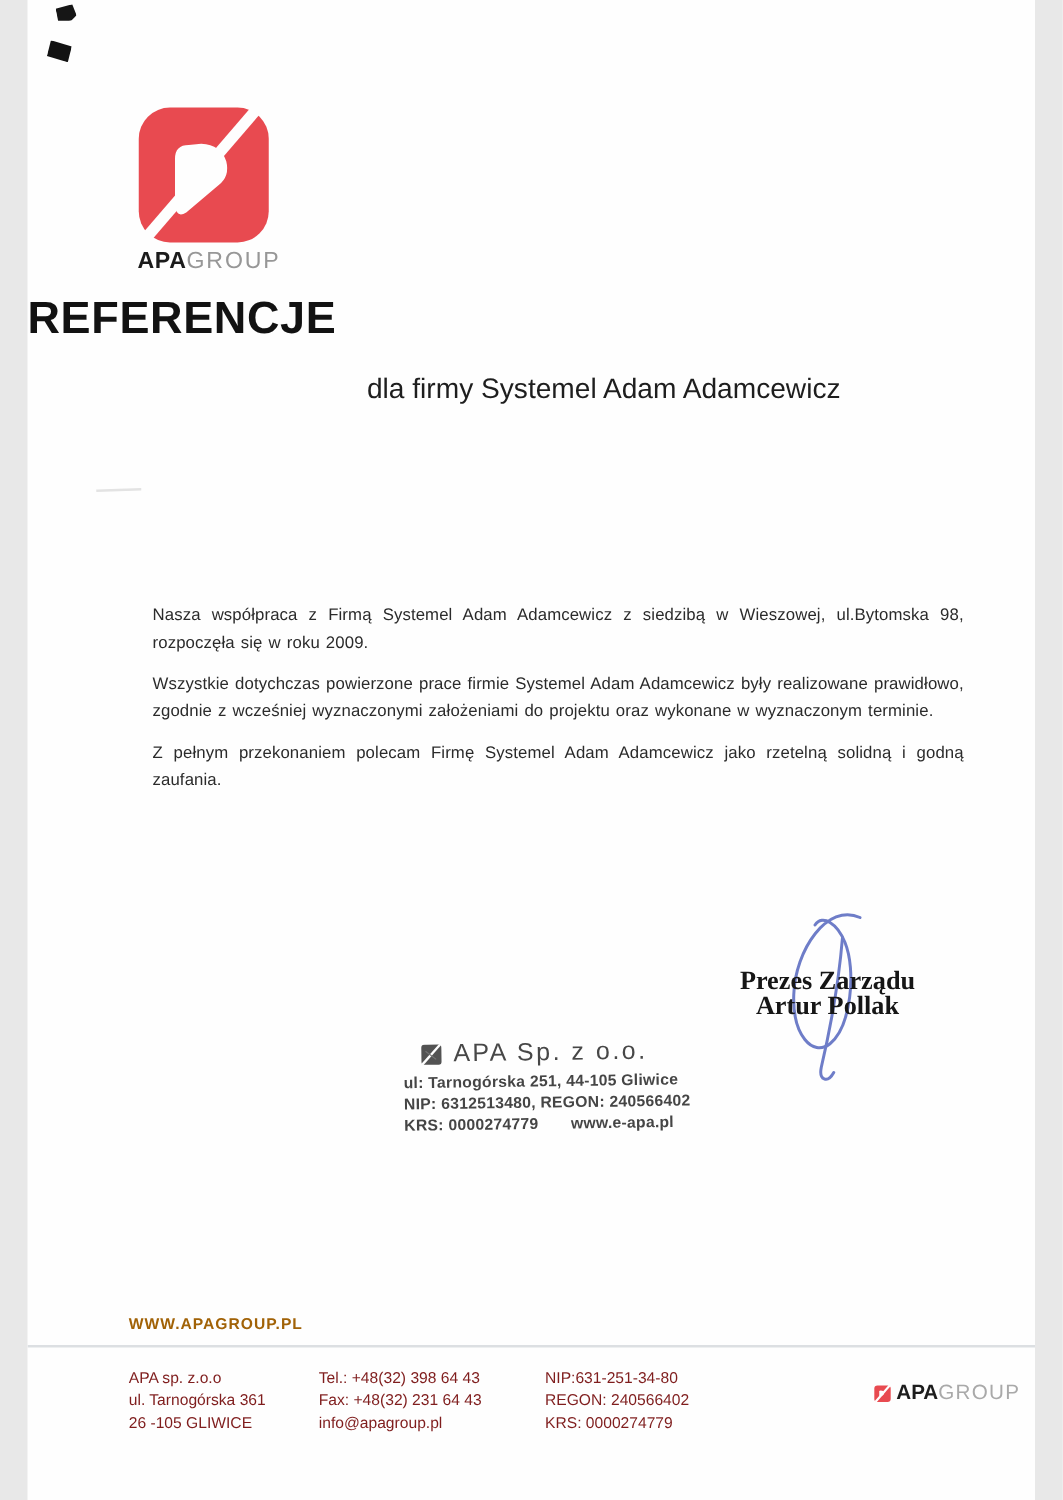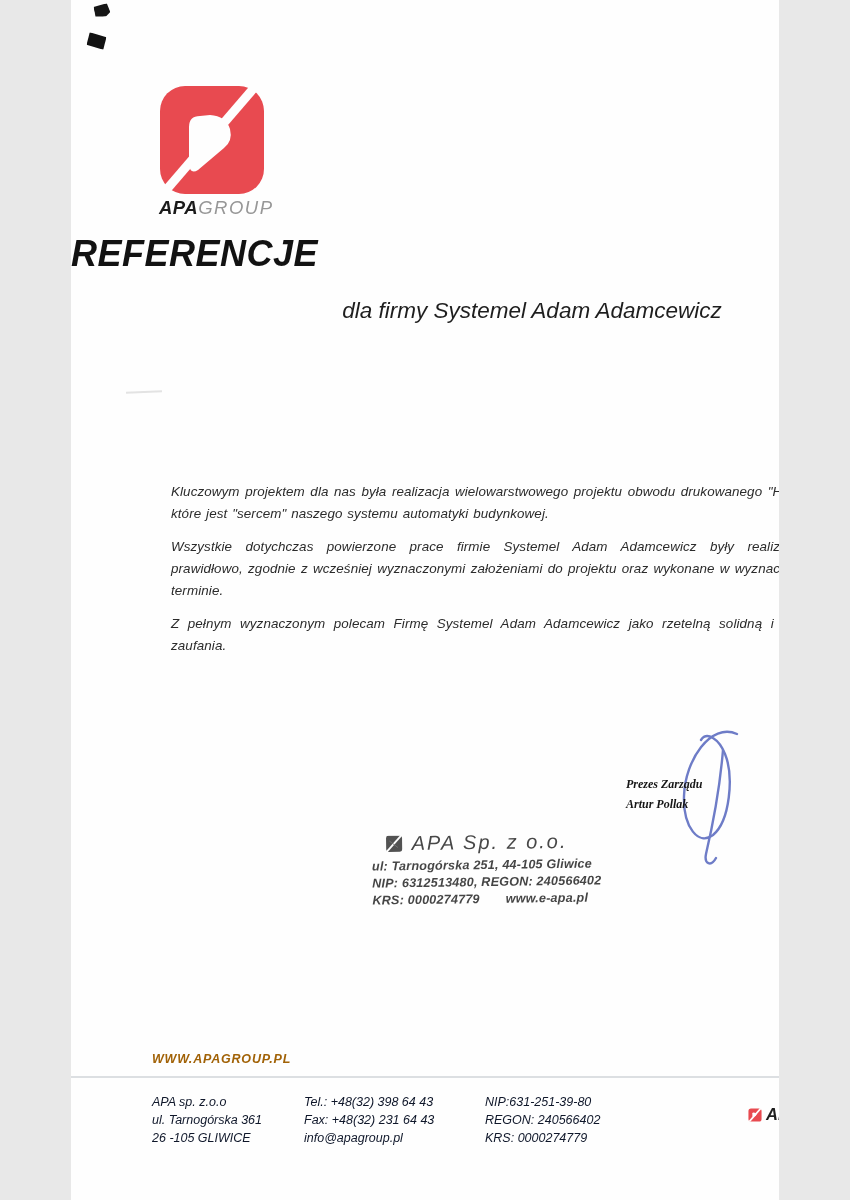--- a/index.html
+++ b/index.html
@@ -1,19 +1,19 @@
 <!DOCTYPE html>
 <html><head>
 <meta charset="utf-8">
 <style>
   html,body{margin:0;padding:0;background:#e8e8e8;}
   .page{
-    position:relative;width:708px;height:1200px;margin:0 auto;
+    position:relative;width:806px;height:1200px;margin:0 auto;
     background:#fefefe;overflow:hidden;
-    font-family:"Liberation Sans", sans-serif;color:#2c2c2c;font-style:italic;
+    font-family:"Liberation Sans", sans-serif;color:#2c2c2c;
   }
   
   .mark1{position:absolute;left:23px;top:4px;width:16px;height:13px;background:#161616;border-radius:2px;transform:rotate(-7deg);clip-path:polygon(0 15%,85% 0,100% 70%,70% 100%,5% 90%);}
   .mark2{position:absolute;left:16px;top:33px;width:19px;height:16px;background:#121212;border-radius:3px;transform:rotate(6deg);clip-path:polygon(10% 0,100% 20%,90% 100%,0 80%);}
   .faint-line{position:absolute;left:55px;top:391px;width:36px;height:2px;background:#e3e3e3;transform:rotate(-2deg);}
 
   
   .logo-top{position:absolute;left:88px;top:85px;width:107px;height:110px;}
   .logo-word{position:absolute;left:88px;top:197px;font-size:18.5px;letter-spacing:.5px;white-space:nowrap;}
   .logo-word .apa{font-weight:700;color:#1b1b1b;}
@@ -23,36 +23,36 @@
     font-size:36px;font-weight:700;color:#121212;letter-spacing:.5px;}
   .subtitle{position:absolute;left:0;top:298px;width:850px;text-align:center;
     font-size:22.5px;font-weight:400;color:#1e1e1e;margin-left:36px;}
 
   .body-text{position:absolute;left:100px;top:481px;width:649px;}
   .body-text p{margin:0 0 11px 0;font-size:13.4px;line-height:22px;color:#2b2b2b;
     text-align:justify;text-align-last:left;word-spacing:1px;letter-spacing:.1px;}
 
   
   .sig-svg{position:absolute;left:582px;top:716px;width:118px;height:150px;}
-  .sig-text{position:absolute;left:555px;top:774px;width:170px;
-    font-family:"Liberation Serif", serif;font-weight:700;font-size:12px;line-height:20px;color:#161616;}
+  .sig-text{position:absolute;left:555px;top:774px;width:170px;text-align:center;
+    font-family:"Liberation Serif", serif;font-weight:700;font-size:21px;line-height:20px;color:#161616;}
 
   
   .stamp{position:absolute;left:301px;top:831px;transform:rotate(-0.8deg);color:#3c3c3c;opacity:.93;}
   .stamp-row1{display:flex;align-items:center;margin-left:14px;margin-bottom:3px;}
   .stamp-icon{width:17px;height:17px;margin-right:9px;flex:none;}
   .stamp-company{font-size:20px;letter-spacing:2px;color:#3a3a3a;white-space:nowrap;}
   .stamp-line{font-size:12.6px;font-weight:700;line-height:17px;letter-spacing:.2px;color:#383838;white-space:nowrap;}
   .stamp-line.krs-row{display:flex;gap:26px;}
 
   
   .footer-web{position:absolute;left:81px;top:1052px;font-size:12.5px;font-weight:700;
     color:#a16207;letter-spacing:.8px;}
   .footer-divider{position:absolute;left:0;top:1076px;width:850px;height:2px;background:#dcdfe2;}
-  .f-col{position:absolute;top:1093px;font-size:12.5px;line-height:18px;color:#0f172a;}
+  .f-col{position:absolute;top:1093px;font-size:12.5px;line-height:18px;color:#7f1d1d;}
   .f-col1{left:81px;} .f-col2{left:233px;} .f-col3{left:414px;}
   .footer-logo{position:absolute;left:677px;top:1105px;display:flex;align-items:center;white-space:nowrap;}
   .footer-logo svg{width:14px;height:14px;margin-right:4px;}
   .footer-logo .apa{font-weight:700;font-size:16.5px;color:#1d1d1d;}
   .footer-logo .group{font-weight:400;font-size:16.5px;color:#a9a9a9;letter-spacing:1px;}
 </style>
 </head>
 <body>
 
 <div class="page">
@@ -67,23 +67,23 @@
     <path d="M30,76 L30,42 Q30,31 41,31 L51,30 Q67,31 71,44 Q74,56 65,63 L39,85 Q31,90 30,79 Z" fill="#fefefe"></path>
   </svg>
   <div class="logo-word">
     <span class="apa">APA</span><span class="group">GROUP</span>
   </div>
 
   <div class="title">REFERENCJE</div>
   <div class="subtitle">dla firmy Systemel Adam Adamcewicz</div>
 
   <div class="body-text">
-    <p>Kluczowym projektem dla nas była realizacja wielowarstwowego projektu obwodu drukowanego "Heart" , które jest "sercem" naszego systemu automatyki budynkowej.</p>
+    <p>Nasza współpraca z Firmą Systemel Adam Adamcewicz z siedzibą w Wieszowej, ul.Bytomska 98, rozpoczęła się w roku 2009.</p>
     <p>Wszystkie dotychczas powierzone prace firmie Systemel Adam Adamcewicz były realizowane prawidłowo, zgodnie z wcześniej wyznaczonymi założeniami do projektu oraz wykonane w wyznaczonym terminie.</p>
-    <p>Z pełnym wyznaczonym polecam Firmę Systemel Adam Adamcewicz jako rzetelną solidną i godną zaufania.</p>
+    <p>Z pełnym przekonaniem polecam Firmę Systemel Adam Adamcewicz jako rzetelną solidną i godną zaufania.</p>
   </div>
 
   <svg class="sig-svg" viewBox="0 0 118 150">
     <g fill="none" stroke="#5f6fc2" stroke-width="2.4" stroke-linecap="round" opacity="0.9">
       <path d="M84,18 C58,6 32,44 31,80 C30,112 46,130 60,119 C77,105 81,60 72,38 C66,23 54,15 48,24"></path>
       <path d="M70,34 C67,70 60,108 53,138 C51,148 58,151 63,142"></path>
     </g>
   </svg>
   <div class="sig-text">
     <div>Prezes Zarządu</div>
@@ -114,21 +114,21 @@
     <div>APA sp. z.o.o</div>
     <div>ul. Tarnogórska 361</div>
     <div>26 -105 GLIWICE</div>
   </div>
   <div class="f-col f-col2">
     <div>Tel.: +48(32) 398 64 43</div>
     <div>Fax: +48(32) 231 64 43</div>
     <div>info@apagroup.pl</div>
   </div>
   <div class="f-col f-col3">
-    <div>NIP:631-251-39-80</div>
+    <div>NIP:631-251-34-80</div>
     <div>REGON: 240566402</div>
     <div>KRS: 0000274779</div>
   </div>
 
   <div class="footer-logo">
     <svg viewBox="0 0 16 16">
       <rect x="0.5" y="0.5" width="15" height="15" rx="3" fill="#e84a50"></rect>
       <line x1="1.5" y1="15.5" x2="14.5" y2="0.5" stroke="#fefefe" stroke-width="2"></line>
       <path d="M5,10 L5,6 Q5,5 6.5,5 Q9,5 9.5,7 Q9.7,8.5 8,9.5 Z" fill="#fefefe"></path>
     </svg>

